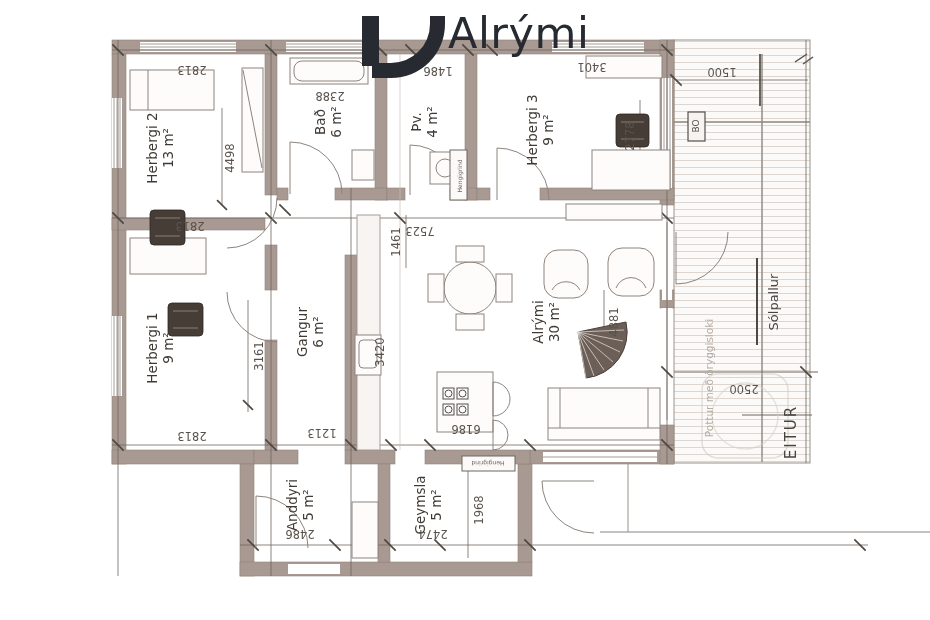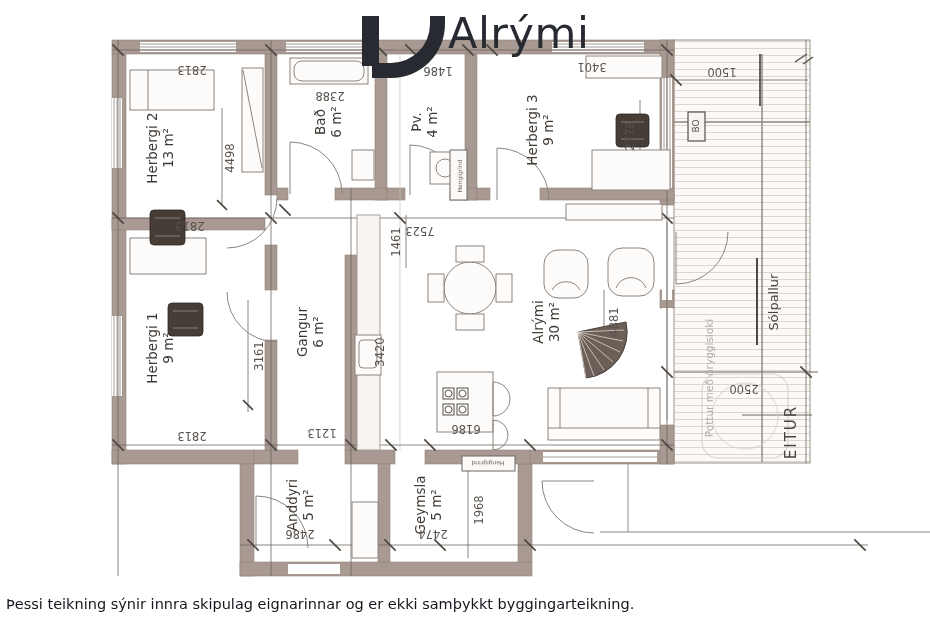--- a/index.html
+++ b/index.html
@@ -427,14 +427,13 @@
   <span class="ann flip" style="left:488px;top:463px;font-size:6px;color:#6e6660;">Hengigrind</span>
 
   <div id="logo">
     <div id="logo-mark">
       <div id="logo-stem"></div>
       <div id="logo-bowl"></div>
     </div>
     <div id="logo-text">Alrými</div>
   </div>
 
-  <div id="caption">Þessi teikning sýnir innra skipulag eignarinnar og er ekki samþykkt byggingarteikning.</div>
 </div>
 
 </body></html>

